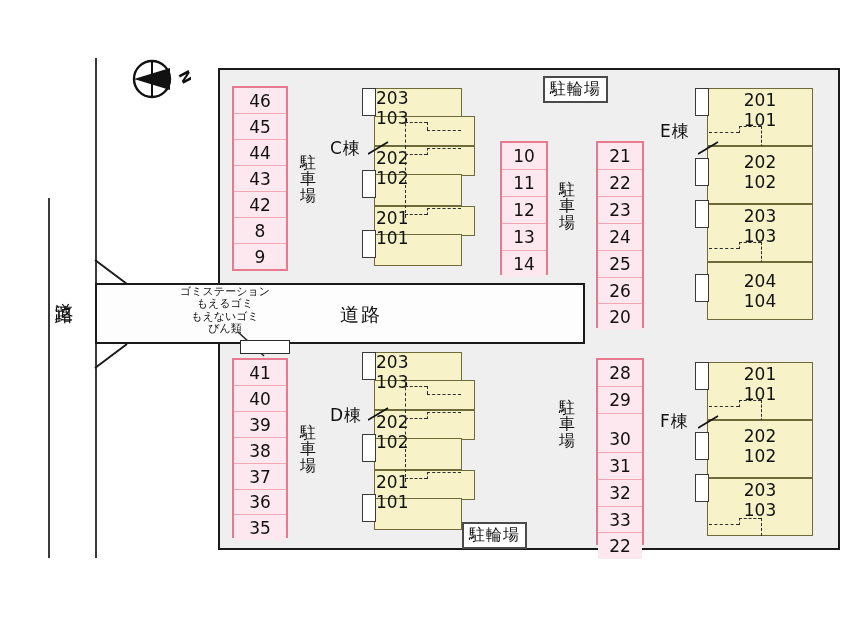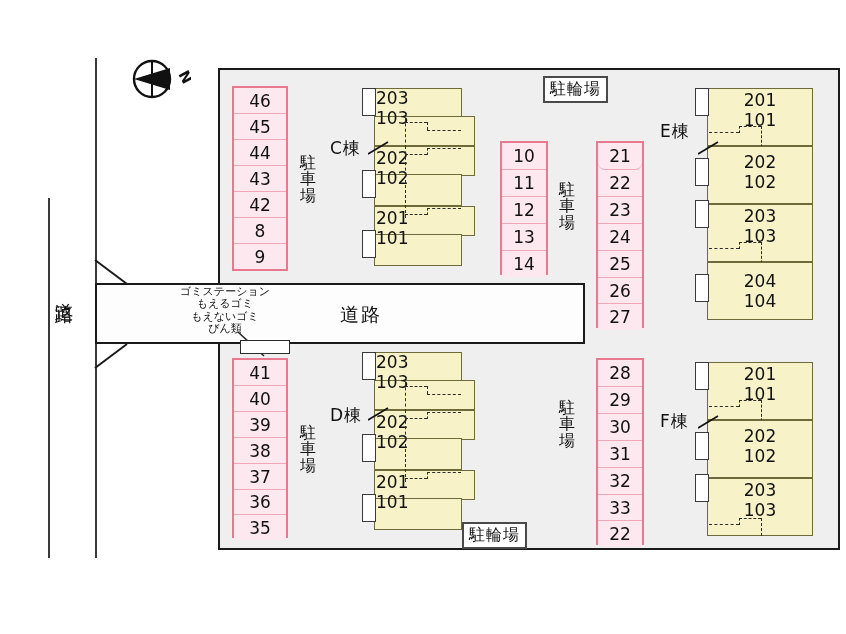--- a/index.html
+++ b/index.html
@@ -140,39 +140,39 @@
 
   <div class="pcol" style="left:500px;top:141px;width:48px;height:134px;">
     <div class="pcell" style="height:27px;">10</div>
     <div class="pcell" style="height:27px;">11</div>
     <div class="pcell" style="height:27px;">12</div>
     <div class="pcell" style="height:27px;">13</div>
     <div class="pcell" style="height:26px;">14</div>
   </div>
 
   <div class="pcol" style="left:596px;top:141px;width:48px;height:187px;">
-    <div class="pcell" style="height:27px;border-radius:7px;">21</div>
+    <div class="pcell" style="height:27px;">21</div>
     <div class="pcell" style="height:27px;">22</div>
     <div class="pcell" style="height:27px;">23</div>
     <div class="pcell" style="height:27px;">24</div>
     <div class="pcell" style="height:27px;">25</div>
     <div class="pcell" style="height:26px;">26</div>
-    <div class="pcell" style="height:26px;">27</div>
+    <div class="pcell" style="height:26px;">20</div>
   </div>
   <div class="vlabel" style="left:557px;top:182px;width:20px;">
     <span>駐</span>
       <span>車</span>
       <span>場</span>
   </div>
 
 
   <div class="pcol" style="left:596px;top:358px;width:48px;height:187px;">
     <div class="pcell" style="height:27px;">28</div>
     <div class="pcell" style="height:27px;">29</div>
-    <div class="pcell" style="height:27px;">30</div>
+    <div class="pcell" style="height:27px;margin-top:12px;">30</div>
     <div class="pcell" style="height:27px;">31</div>
     <div class="pcell" style="height:27px;">32</div>
     <div class="pcell" style="height:26px;">33</div>
     <div class="pcell" style="height:26px;">22</div>
   </div>
   <div class="vlabel" style="left:557px;top:400px;width:20px;">
     <span>駐</span>
       <span>車</span>
       <span>場</span>
   </div>

